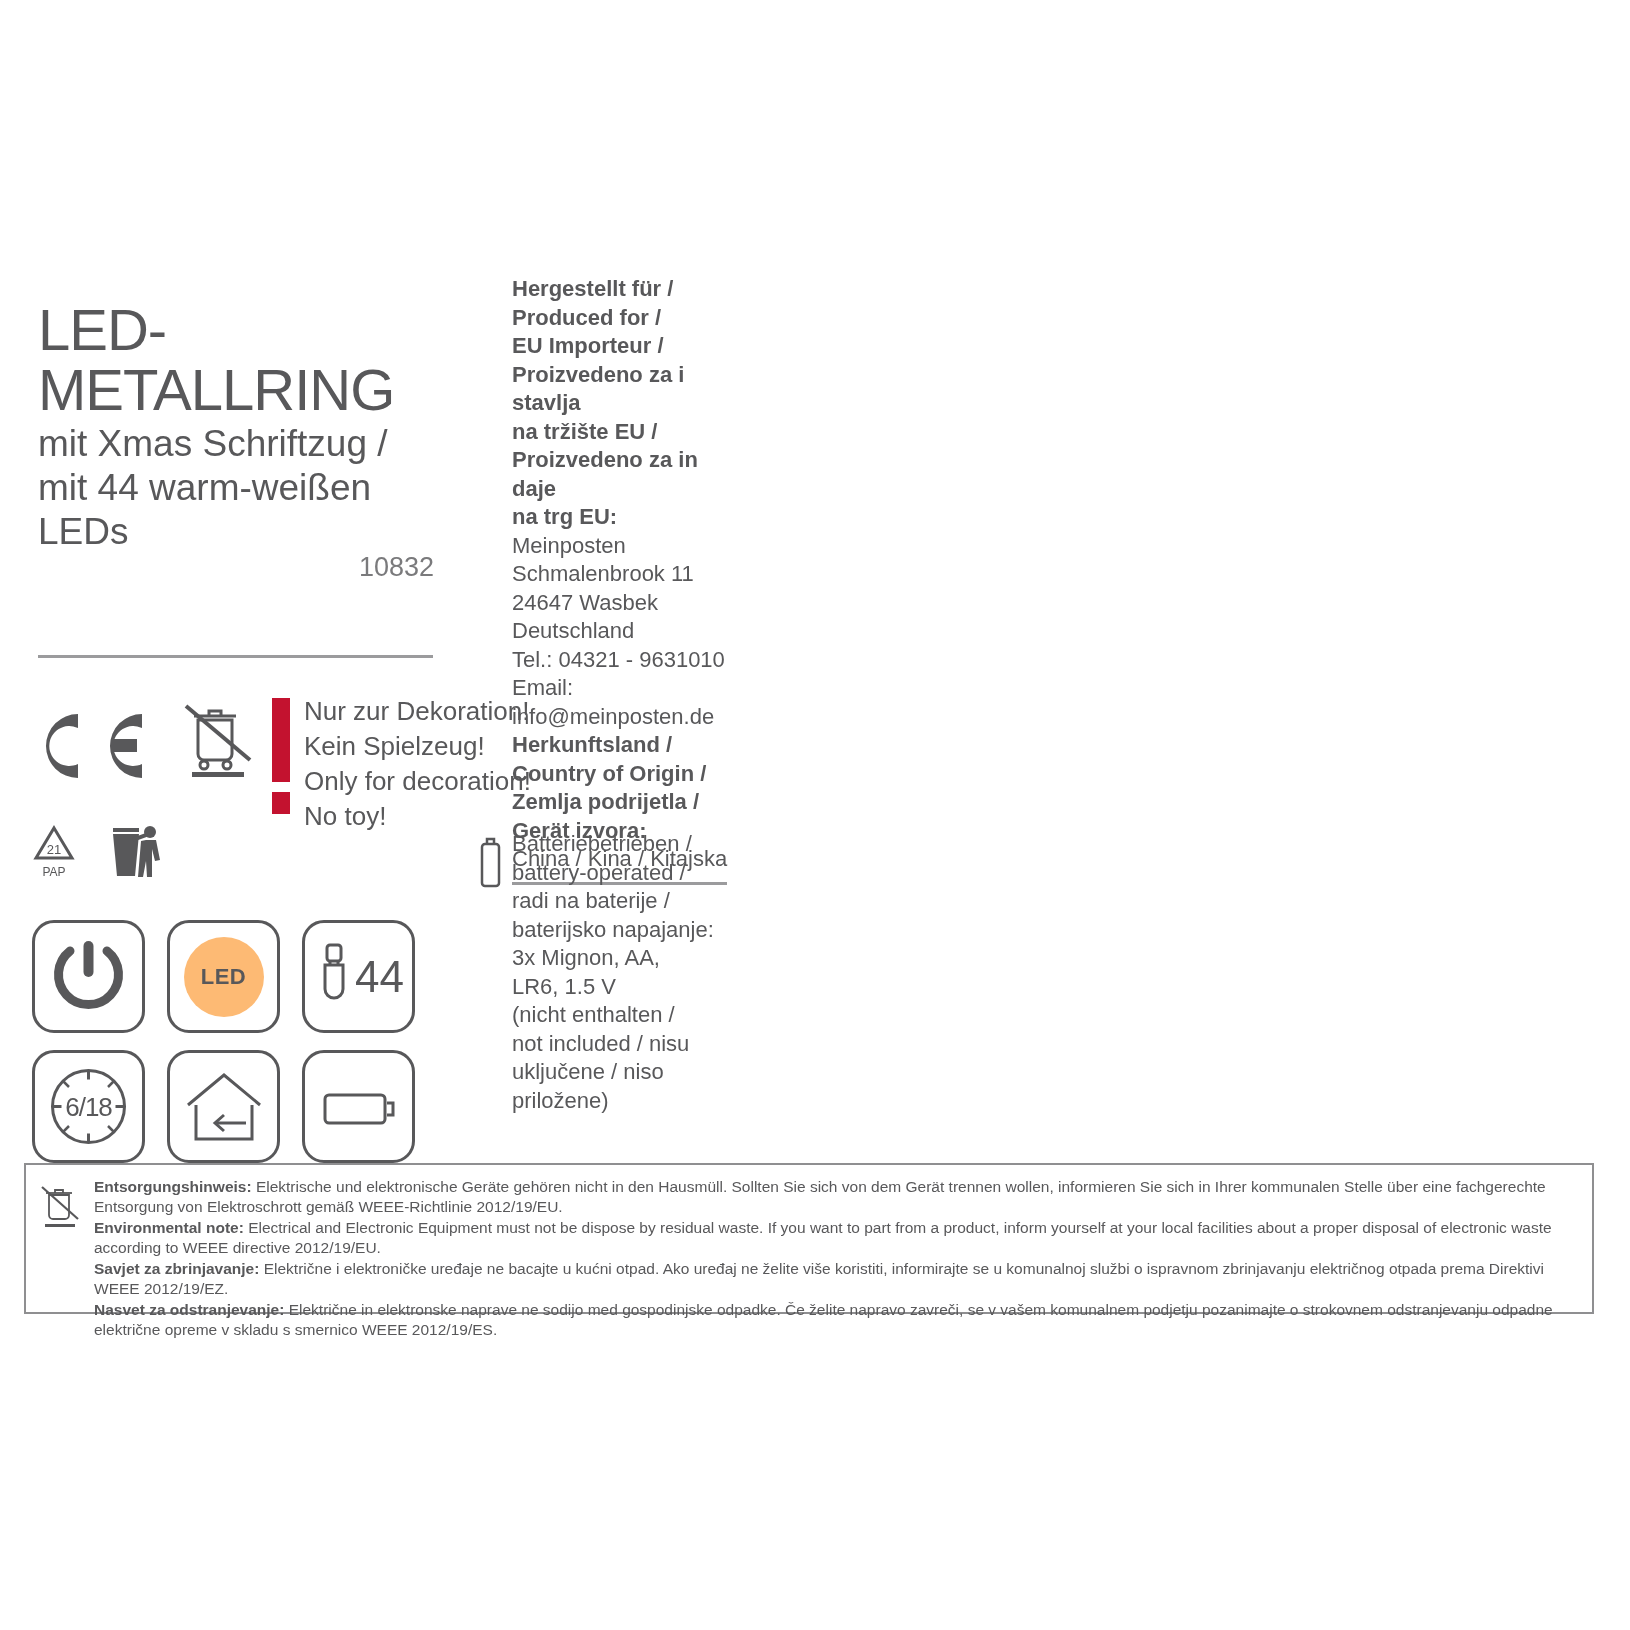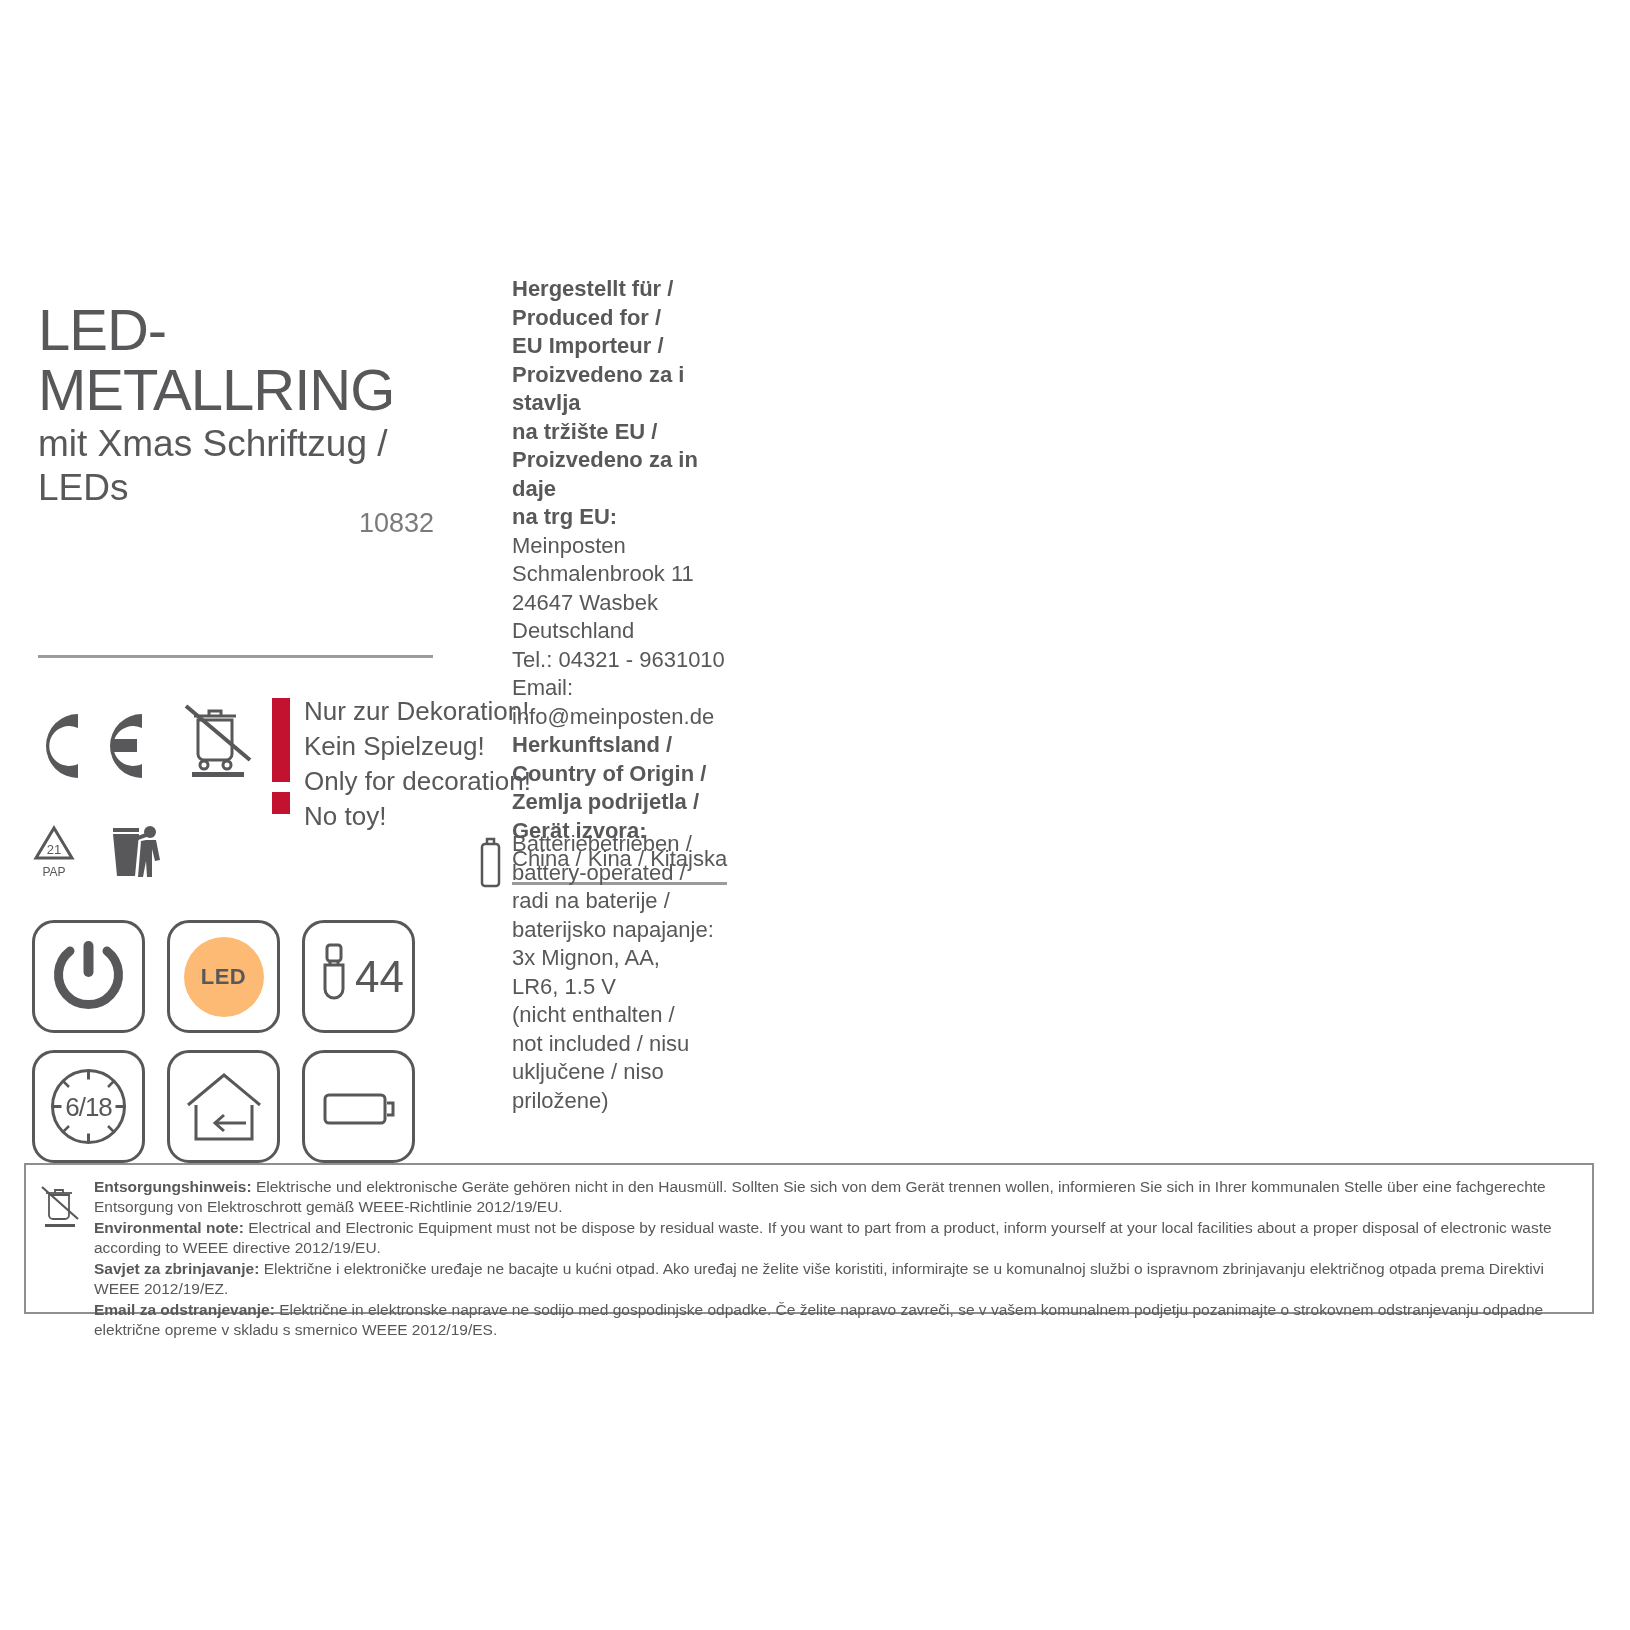--- a/index.html
+++ b/index.html
@@ -97,20 +97,21 @@
 
 <div class="sheet">
 
   <div class="title-block">
     <div class="title-main">
       <div>LED-</div>
       <div>METALLRING</div>
     </div>
     <div class="title-sub">
       <div>mit Xmas Schriftzug /</div>
+      <div>mit 44 warm-weißen</div>
       <div>LEDs</div>
     </div>
     <div class="artno">10832</div>
   </div>
   <div class="rule"></div>
 
   <div class="ce-row">
 
     <div class="ce-mark">
       <svg width="125" height="80" viewBox="0 0 125 80">
@@ -290,17 +291,17 @@
           <path d="M15 10 v-3 h8 v3"></path>
           <path d="M2 4 L38 36" stroke-width="2.2"></path>
         </g>
         <rect x="5" y="41" width="30" height="3" fill="#58585a"></rect>
       </svg>
     </span>
     <div class="weee-text">
       <p><b>Entsorgungshinweis:</b><span> Elektrische und elektronische Geräte gehören nicht in den Hausmüll. Sollten Sie sich von dem Gerät trennen wollen, informieren Sie sich in Ihrer kommunalen Stelle über eine fachgerechte Entsorgung von Elektroschrott gemäß WEEE-Richtlinie 2012/19/EU.</span></p>
       <p><b>Environmental note:</b><span> Electrical and Electronic Equipment must not be dispose by residual waste. If you want to part from a product, inform yourself at your local facilities about a proper disposal of electronic waste according to WEEE directive 2012/19/EU.</span></p>
       <p><b>Savjet za zbrinjavanje:</b><span> Električne i elektroničke uređaje ne bacajte u kućni otpad. Ako uređaj ne želite više koristiti, informirajte se u komunalnoj službi o ispravnom zbrinjavanju električnog otpada prema Direktivi WEEE 2012/19/EZ.</span></p>
-      <p><b>Email za odstranjevanje:</b><span> Električne in elektronske naprave ne sodijo med gospodinjske odpadke. Če želite napravo zavreči, se v vašem komunalnem podjetju pozanimajte o strokovnem odstranjevanju odpadne električne opreme v skladu s smernico WEEE 2012/19/ES.</span></p>
+      <p><b>Nasvet za odstranjevanje:</b><span> Električne in elektronske naprave ne sodijo med gospodinjske odpadke. Če želite napravo zavreči, se v vašem komunalnem podjetju pozanimajte o strokovnem odstranjevanju odpadne električne opreme v skladu s smernico WEEE 2012/19/ES.</span></p>
     </div>
   </div>
 
 </div>
 
 </body></html>

